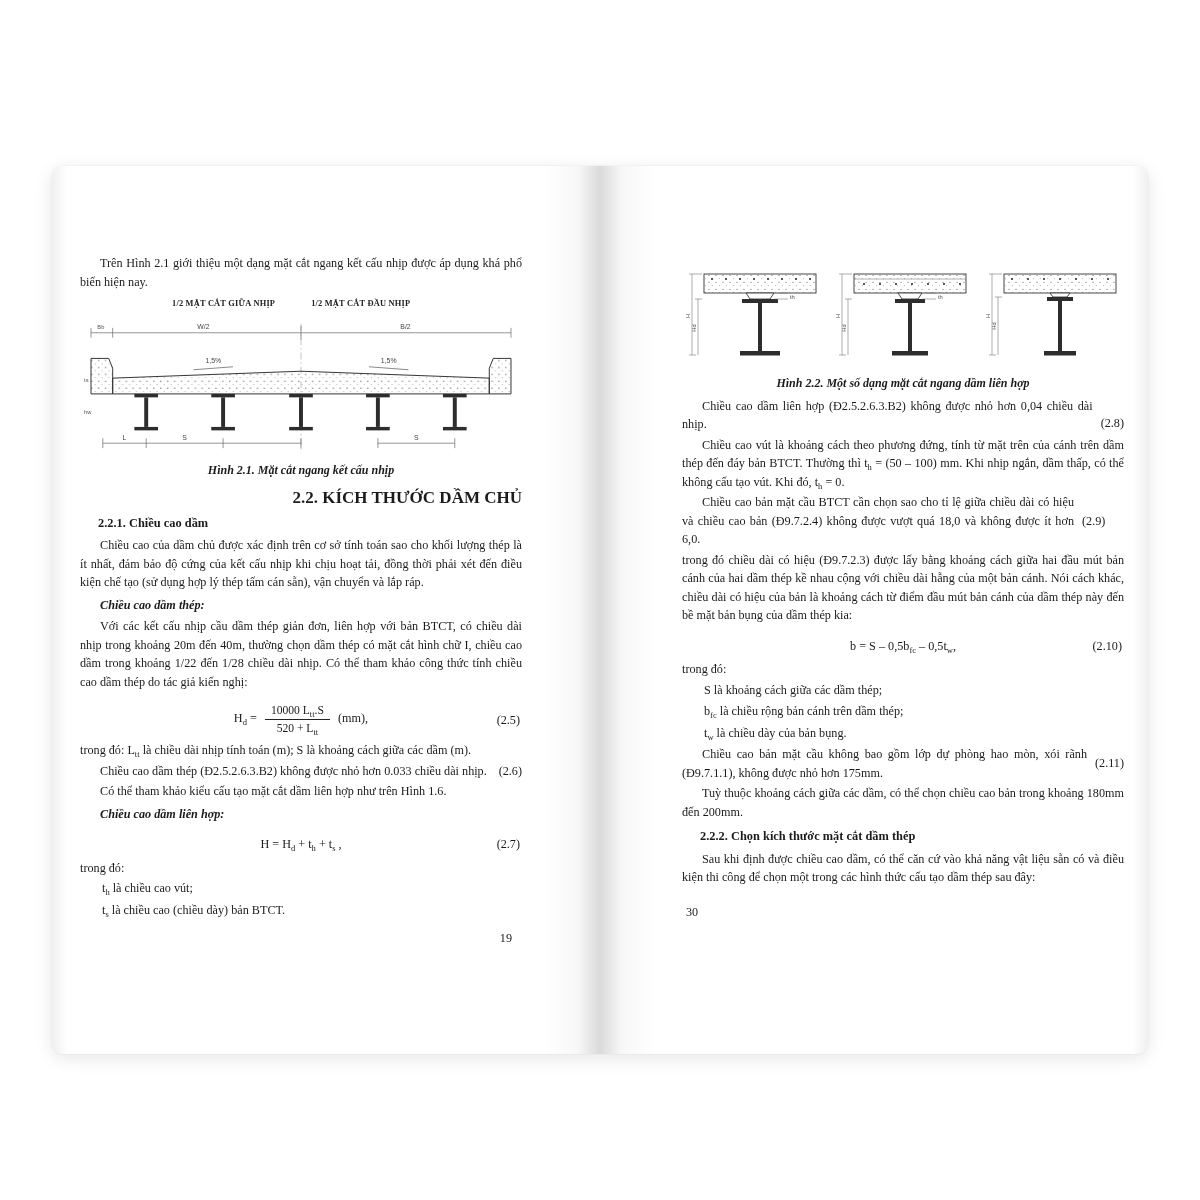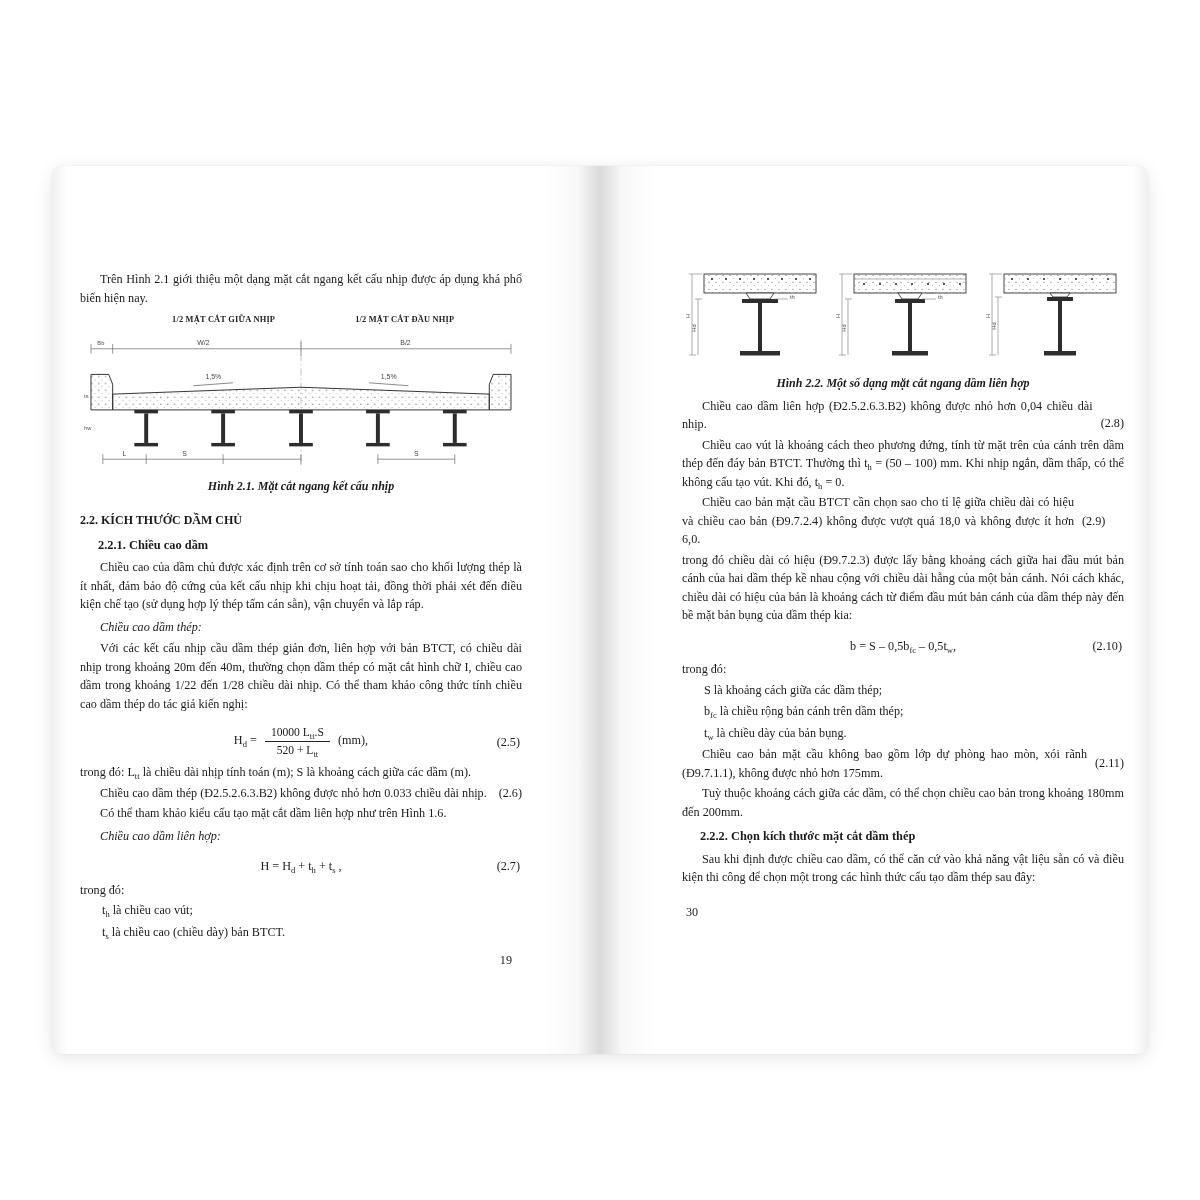--- a/index.html
+++ b/index.html
@@ -16,48 +16,48 @@
   .gutter{
     position:absolute;left:50%;top:0;height:100%;width:110px;transform:translateX(-50%);
     background:linear-gradient(to right,rgba(255,255,255,0) 0%,rgba(110,110,110,0.05) 30%,rgba(70,70,70,0.20) 50%,rgba(110,110,110,0.05) 70%,rgba(255,255,255,0) 100%);
     pointer-events:none;
   }
   .edge{position:absolute;top:0;height:100%;width:16px;pointer-events:none}
   .edge-left{left:0;border-radius:10px 0 0 10px;background:linear-gradient(to right,rgba(0,0,0,0.06),rgba(0,0,0,0))}
   .edge-right{right:0;border-radius:0 10px 10px 0;background:linear-gradient(to left,rgba(0,0,0,0.06),rgba(0,0,0,0))}
 
   .col{position:absolute;width:442px;font-size:12.2px;line-height:18.5px;text-align:justify}
-  .col-left{left:28px;top:104px}
+  .col-left{left:28px;top:88px}
   .col-right{left:630px;top:96px}
 
   .para{margin:0 0 2px}
   .indent{text-indent:20px}
-  .sec{font-size:12px;font-weight:bold;margin:16px 0 4px;text-align:left}
+  .sec{font-size:17px;font-weight:bold;margin:10px 0 4px;text-align:right}
   .subsec{font-size:12.4px;font-weight:bold;margin:6px 0 4px;padding-left:18px;text-align:left}
-  .lead{font-weight:normal;font-style:italic;margin:4px 0 3px;padding-left:20px;text-align:left}
+  .lead{font-weight:bold;font-style:italic;margin:4px 0 3px;padding-left:20px;text-align:left}
   .def{padding-left:22px;text-align:left;margin-bottom:3px}
 
   .eqrow{position:relative;text-align:center;margin:12px 0 5px}
   .eqrow .eqnum{position:absolute;right:2px;top:50%;transform:translateY(-50%)}
   .eqpara{display:flex;align-items:center;margin:0 0 2px}
   .eqpara .ptext{flex:1;margin:0}
   .eqpara .eqnum{margin-left:8px;white-space:nowrap}
   .eqpara.vend{align-items:flex-end}
   .eqpara.vend .eqnum{padding-bottom:1px}
 
   .frac{display:inline-block;vertical-align:middle;text-align:center;margin:0 5px;font-size:11.6px;line-height:1.3}
   .frac .num{display:block;border-bottom:1px solid #222;padding:0 6px 1px}
   .frac .den{display:block;padding-top:1px}
   sub{font-size:8.5px;line-height:0}
 
   .fig{margin:4px 0 4px}
   .figcap{font-weight:bold;font-style:italic;text-align:center;font-size:12px;margin-top:4px}
   .fig21-labels{display:flex;font-family:Liberation Serif, serif;font-size:8.4px;font-weight:bold;color:#222;letter-spacing:0.2px;text-align:left}
   .fig21-labels span:first-child{margin-left:92px}
-  .fig21-labels span:last-child{margin-left:80px}
+  .fig21-labels span:last-child{margin-left:36px}
   .fig21 svg{display:block;margin-top:3px}
   .fig22-row{display:flex;justify-content:space-between;padding:0 2px}
 
   svg text{font-family:"Liberation Sans","DejaVu Sans",sans-serif;fill:#444}
   .dimtext{font-size:7px}
   .dimtiny{font-size:5.8px;fill:#555}
 
   .pagenum{font-size:12.2px}
   .pagenum-left{text-align:right;margin-top:10px;padding-right:10px}
   .pagenum-right{text-align:left;margin-top:16px;padding-left:4px}

